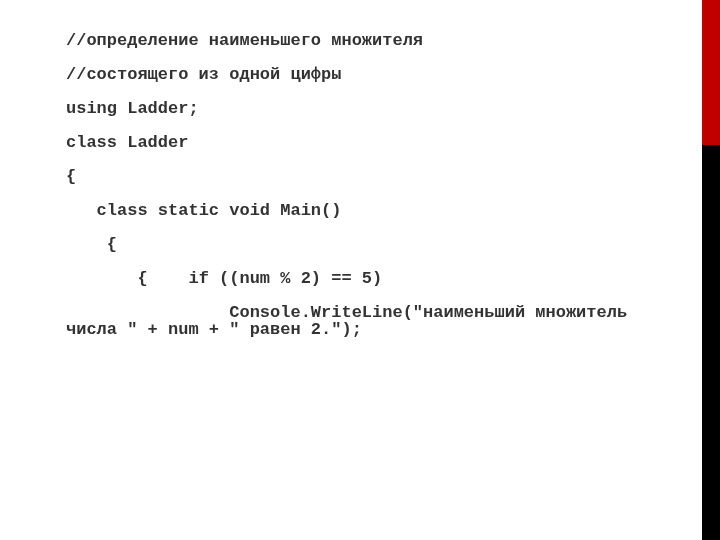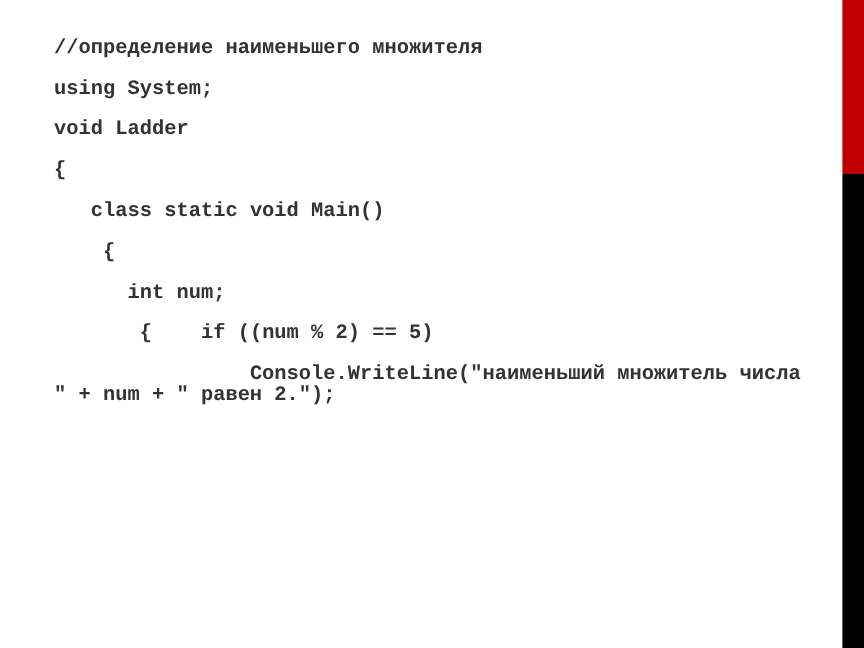--- a/index.html
+++ b/index.html
@@ -25,42 +25,42 @@
     }
     .black-bar {
       position: absolute;
       right: 0;
       top: 145px;
       width: 18px;
       height: 395px;
       background: #000000;
     }
     .content {
-      padding: 32px 45px 0 45px;
+      padding: 32px 45px 0 66px;
     }
     .code-line {
       font-family: "Courier New", monospace;
       font-size: 17px;
       font-weight: bold;
       color: #333333;
       line-height: 1.0;
       margin-bottom: 17px;
       white-space: pre-wrap;
       word-wrap: break-word;
     }
   </style>
 </head>
 <body>
 
 <div class="red-bar"></div>
 <div class="black-bar"></div>
 
 <div class="content">
   <div class="code-line">//определение наименьшего множителя</div>
-  <div class="code-line">using System;</div>
-  <div class="code-line">void Ladder</div>
+  <div class="code-line">//состоящего из одной цифры</div>
+  <div class="code-line">using Ladder;</div>
+  <div class="code-line">class Ladder</div>
   <div class="code-line">{</div>
   <div class="code-line">   class static void Main()</div>
   <div class="code-line">    {</div>
-  <div class="code-line">      int num;</div>
   <div class="code-line">       {    if ((num % 2) == 5)</div>
   <div class="code-line">                Console.WriteLine("наименьший множитель числа " + num + " равен 2.");</div>
 </div>
 
 </body></html>

